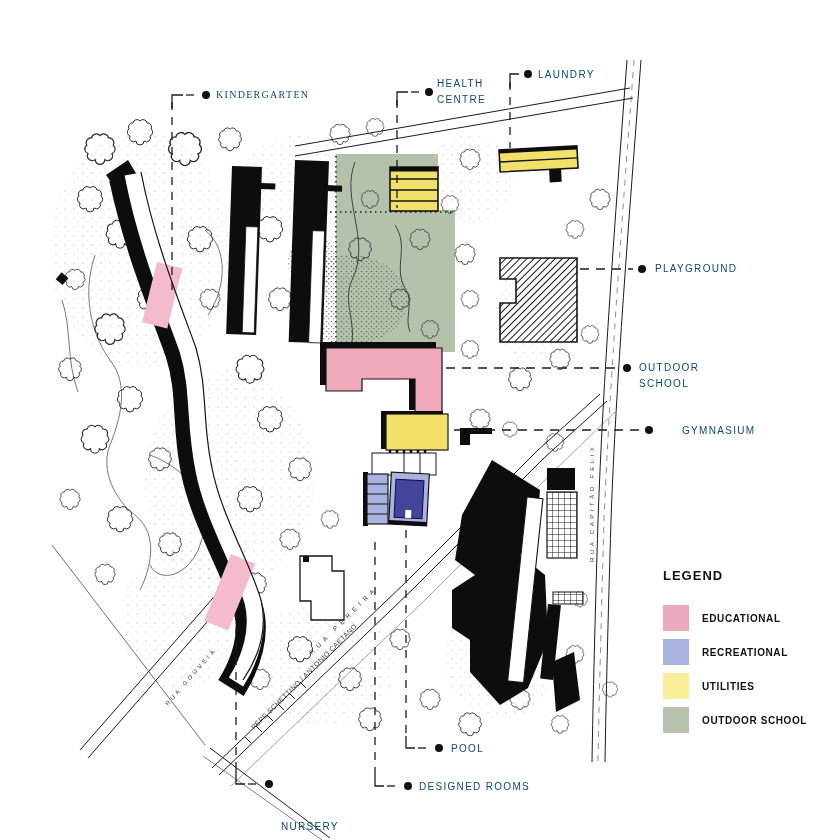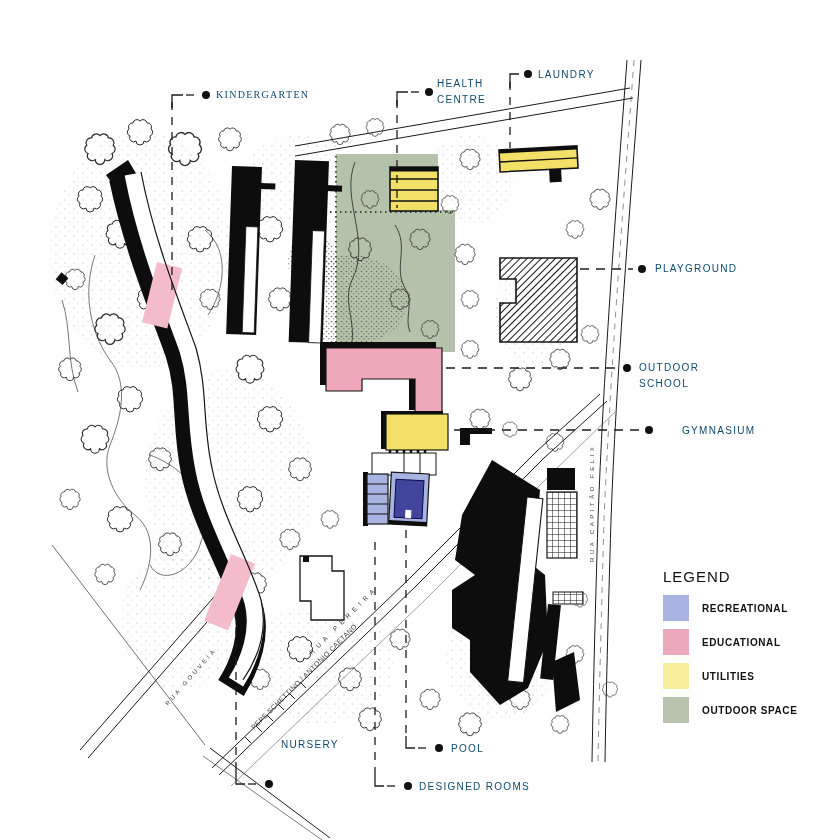--- a/index.html
+++ b/index.html
@@ -3,21 +3,21 @@
 <meta charset="utf-8">
 <style>
   html,body{margin:0;padding:0;background:#ffffff;}
   #canvas{position:relative;width:840px;height:840px;background:#ffffff;overflow:hidden;
           font-family:"Liberation Sans", sans-serif;}
   svg{position:absolute;left:0;top:0;}
   .callout{position:absolute;font-size:10px;letter-spacing:1.3px;color:#0c4a6e;
            line-height:16px;white-space:nowrap;}
   .callout .ln{display:block;}
   .lg-box{position:absolute;left:663px;top:568px;width:150px;}
-  .lg-title{font-size:15px;font-weight:normal;letter-spacing:1px;color:#111;margin-bottom:10px;}
+  .lg-title{font-size:13px;font-weight:bold;letter-spacing:1px;color:#111;margin-bottom:22px;}
   .lg-row{display:flex;align-items:center;margin-bottom:8px;height:26px;}
   .lg-sw{width:26px;height:26px;flex:0 0 26px;}
   .lg-label{margin-left:13px;font-size:10px;font-weight:bold;letter-spacing:.6px;color:#111;}
   
   .f-rec{fill:var(--c-recreational);}
   .f-rec-dark{fill:var(--c-recreational_dark);}
   .f-edu{fill:var(--c-educational);}
   .f-edu-lt{fill:var(--c-educational_light);}
   .f-uti{fill:var(--c-utilities);}
   .f-out{fill:var(--c-outdoor_space);}
@@ -319,35 +319,35 @@
 <div class="callout" style="left:655px;top:261px;">
   <span class="ln">PLAYGROUND</span>
 </div>
 <div class="callout" style="left:639px;top:360px;">
   <span class="ln">OUTDOOR</span>
   <span class="ln">SCHOOL</span>
 </div>
 <div class="callout" style="left:660px;top:423px;margin-left:22px;">GYMNASIUM</div>
 <div class="callout" style="left:451px;top:741px;">POOL</div>
 <div class="callout" style="left:419px;top:779px;">DESIGNED ROOMS</div>
-<div class="callout" style="left:281px;top:737px;">NURSERY</div>
+<div class="callout" style="left:281px;top:819px;">NURSERY</div>
 
 <div class="lg-box">
   <div class="lg-title">LEGEND</div>
   <div class="lg-row">
+    <span class="lg-sw" style="background: rgb(236, 169, 188);"></span>
+    <span class="lg-label">EDUCATIONAL</span>
+  </div>
+  <div class="lg-row">
     <span class="lg-sw" style="background: rgb(169, 179, 225);"></span>
     <span class="lg-label">RECREATIONAL</span>
-  </div>
-  <div class="lg-row">
-    <span class="lg-sw" style="background: rgb(236, 169, 188);"></span>
-    <span class="lg-label">EDUCATIONAL</span>
   </div>
   <div class="lg-row">
     <span class="lg-sw" style="background: rgb(249, 239, 155);"></span>
     <span class="lg-label">UTILITIES</span>
   </div>
   <div class="lg-row">
     <span class="lg-sw" style="background: rgb(183, 195, 174);"></span>
-    <span class="lg-label">OUTDOOR SPACE</span>
+    <span class="lg-label">OUTDOOR SCHOOL</span>
   </div>
 </div>
 
 </div>
 
 </body></html>

